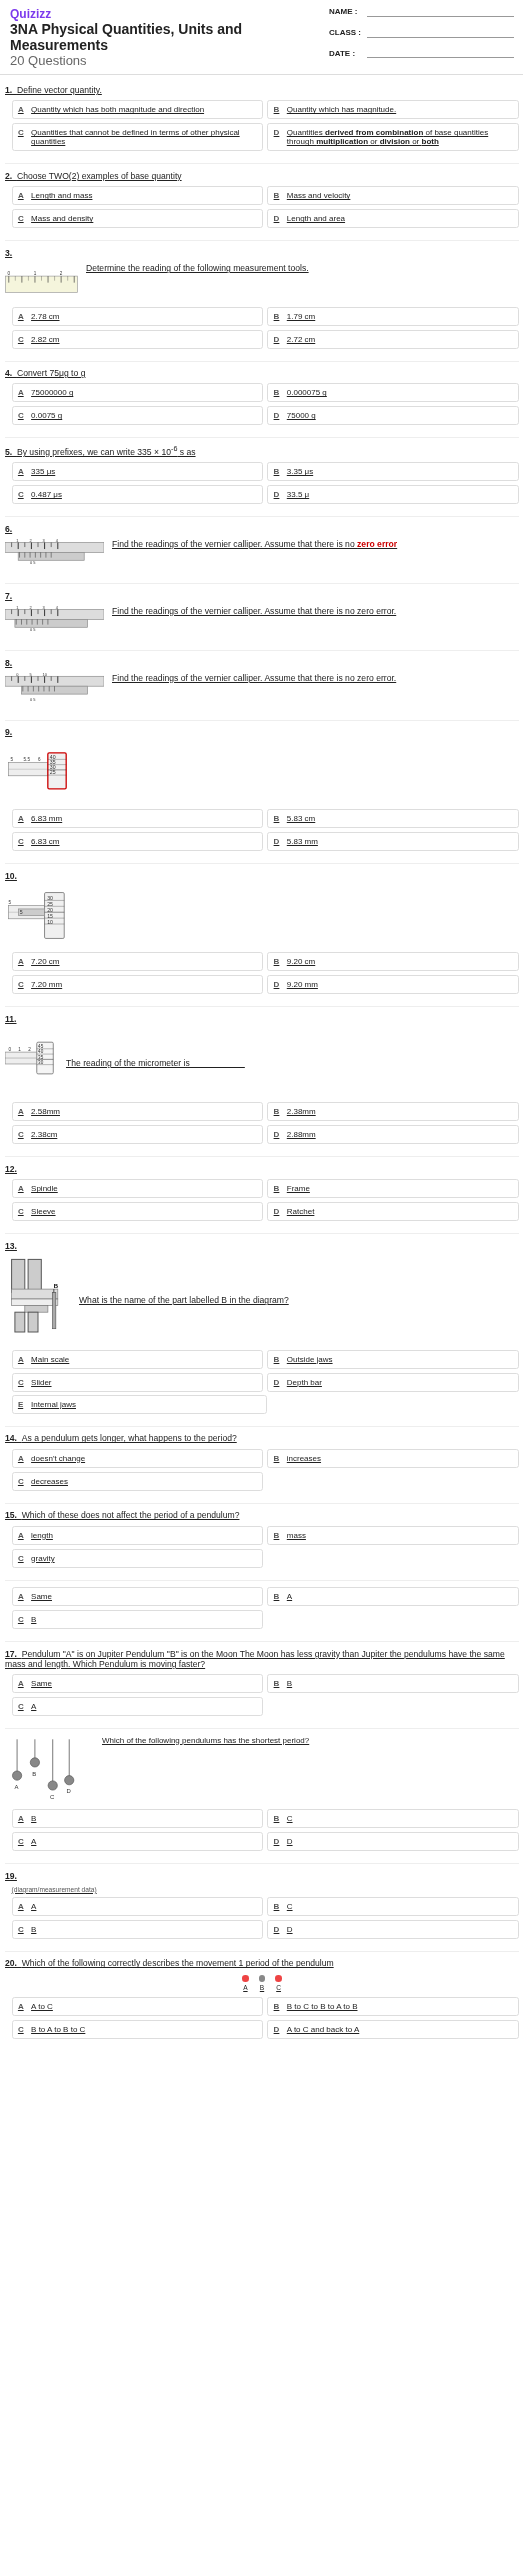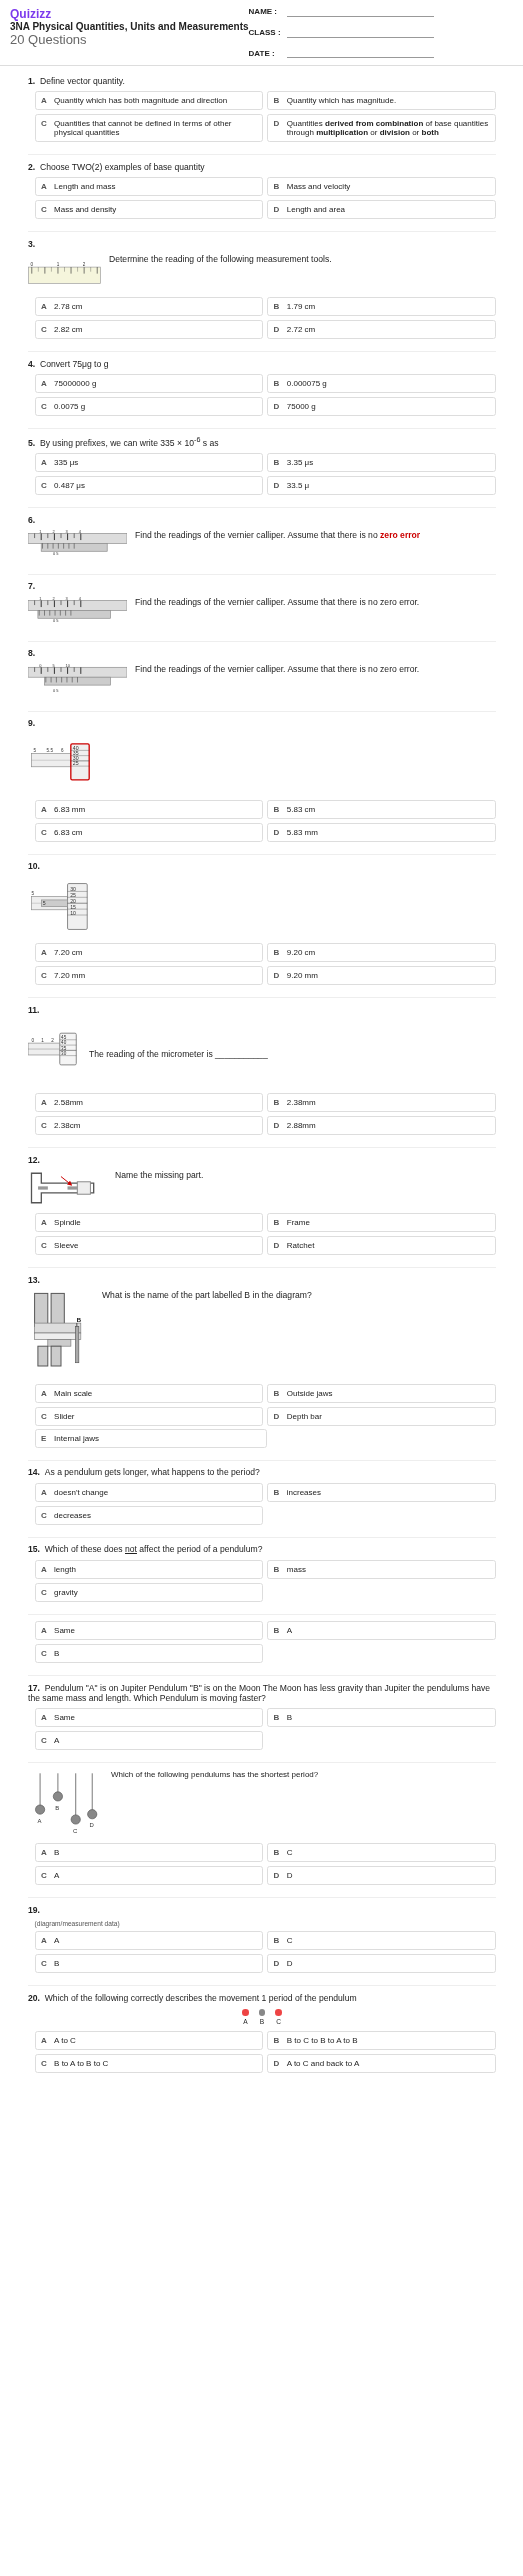--- a/index.html
+++ b/index.html
@@ -1,28 +1,28 @@
 <!DOCTYPE html>
 <html style="font-size:10.6px"><head>
   <meta charset="utf-8">
   <style>
     * { box-sizing: border-box; margin: 0; padding: 0; }
     body { font-family: Arial, sans-serif; font-size: 8.6px; background: #fff; color: #222; width: 524px; }
     
     .header { display: flex; padding: 6.6px 10px; border-bottom: 0.7px solid #ddd; align-items: flex-start; }
     .logo { font-size: 12px; font-weight: bold; color: #7c3aed; margin-right: 13px; }
     .quiz-info { flex: 1; }
-    .quiz-title { font-weight: bold; font-size: 10px; }
+    .quiz-title { font-weight: bold; font-size: 14px; }
     .quiz-subtitle { font-size: 13px; color: #666; }
     .name-fields { display: flex; flex-direction: column; gap: 10px; min-width: 185px; }
     .name-field { display: flex; align-items: center; gap: 5.3px; font-size: 8px; }
     .name-field-label { min-width: 33px; font-weight: bold; }
     .name-field-line { flex: 1; border-bottom: 0.7px solid #999; height: 10.6px; }
 
-    .content { padding: 10px 28px; }
+    .content { padding: 10px 5px; text-decoration: underline; }
 
     .question-block { margin-bottom: 12px; }
     .question-number { font-weight: bold; font-size: 8.6px; margin-bottom: 5.3px; }
     
     .options-grid { display: grid; grid-template-columns: 1fr 1fr; gap: 4px; margin-left: 6.6px; }
     .option { display: flex; align-items: flex-start; gap: 4px; padding: 4px 5.3px; border: 0.7px solid #ddd; border-radius: 2.6px; font-size: 8px; }
     .option-label { font-weight: bold; min-width: 9.2px; color: #555; }
     .option-text { flex: 1; }
     .option-text strong { font-weight: bold; }
 
@@ -30,21 +30,21 @@
 
     .q-with-img { display: flex; gap: 8px; align-items: flex-start; }
     .q-img-side { flex-shrink: 0; }
     .q-text-side { flex: 1; }
   </style>
 </head>
 <body>
 
 <div>
   <div class="header">
-    <div style="">
+    <div style="margin-right: 10px;">
       <div class="logo">Quizizz</div>
       <div class="quiz-info">
         <div class="quiz-title">3NA Physical Quantities, Units and Measurements</div>
         <div class="quiz-subtitle">20 Questions</div>
       </div>
     </div>
     <div class="name-fields">
       <div class="name-field">
         <span class="name-field-label">NAME :</span>
         <div class="name-field-line"></div>
@@ -446,41 +446,20 @@
       <div class="option">
         <span class="option-label">D</span>
         <span class="option-text">2.88mm</span>
       </div>
     </div>
   </div>
   <div class="divider"></div>
 
   <div class="question-block">
     <div class="question-number">12.</div>
-    <div class="q-with-img" style="margin-bottom: 5.3px;">
-      <div class="q-img-side">
-        <svg width="79" height="36" viewBox="0 0 120 55">
-
-          <path d="M5,5 L5,50 L20,50 L20,35 L100,35 L100,20 L20,20 L20,5 Z" fill="none" stroke="#555" stroke-width="2"></path>
-
-          <rect x="75" y="18" width="20" height="19" fill="#eee" stroke="#888" stroke-width="1.5"></rect>
-
-          <rect x="15" y="25" width="15" height="5" fill="#999"></rect>
-          <rect x="60" y="25" width="15" height="5" fill="#999"></rect>
-
-          <line x1="50" y1="10" x2="65" y2="22" stroke="#c00" stroke-width="1.5" marker-end="url(#arr)"></line>
-          <defs>
-            <marker id="arr" markerWidth="5" markerHeight="5" refX="3" refY="2.5" orient="auto">
-              <path d="M0,0 L5,2.5 L0,5 Z" fill="#c00"></path>
-            </marker>
-          </defs>
-        </svg>
-      </div>
-      <div class="q-text-side">Name the missing part.</div>
-    </div>
     <div class="options-grid">
       <div class="option">
         <span class="option-label">A</span>
         <span class="option-text">Spindle</span>
       </div>
       <div class="option">
         <span class="option-label">B</span>
         <span class="option-text">Frame</span>
       </div>
       <div class="option">
@@ -490,21 +469,21 @@
       <div class="option">
         <span class="option-label">D</span>
         <span class="option-text">Ratchet</span>
       </div>
     </div>
   </div>
   <div class="divider"></div>
 
   <div class="question-block">
     <div class="question-number">13.</div>
-    <div class="q-with-img" style="margin-bottom: 5.3px; align-items: flex-start;">
+    <div class="q-with-img" style="margin-bottom: 5.3px; align-items: center;">
       <div class="q-img-side">
         
         <svg width="66" height="86" viewBox="0 0 100 130" style="font-size:13px">
 
           <rect x="10" y="5" width="20" height="50" fill="#ccc" stroke="#555" stroke-width="1.5"></rect>
           <rect x="35" y="5" width="20" height="50" fill="#ccc" stroke="#555" stroke-width="1.5"></rect>
 
           <rect x="10" y="50" width="70" height="15" fill="#ddd" stroke="#777" stroke-width="1"></rect>
           <rect x="10" y="65" width="70" height="10" fill="#eee" stroke="#777" stroke-width="1"></rect>
 
@@ -615,21 +594,21 @@
       </div>
       <div class="option">
         <span class="option-label">C</span>
         <span class="option-text">A</span>
       </div>
     </div>
   </div>
   <div class="divider"></div>
 
   <div class="question-block">
-    <div style="display: flex; gap: 10px; align-items: flex-start;">
+    <div style="display: flex; gap: 24px; align-items: flex-start;">
       <div style="flex-shrink: 0;">
         
         <svg width="73" height="66" viewBox="0 0 110 100" style="font-size:13px">
 
           <line x1="18" y1="5" x2="18" y2="55" stroke="#333" stroke-width="1"></line>
           <circle cx="18" cy="60" r="7" fill="#888" stroke="#555" stroke-width="1"></circle>
           <text x="14" y="80" font-size="9" fill="#333">A</text>
 
           <line x1="45" y1="5" x2="45" y2="35" stroke="#333" stroke-width="1"></line>
           <circle cx="45" cy="40" r="7" fill="#888" stroke="#555" stroke-width="1"></circle>

